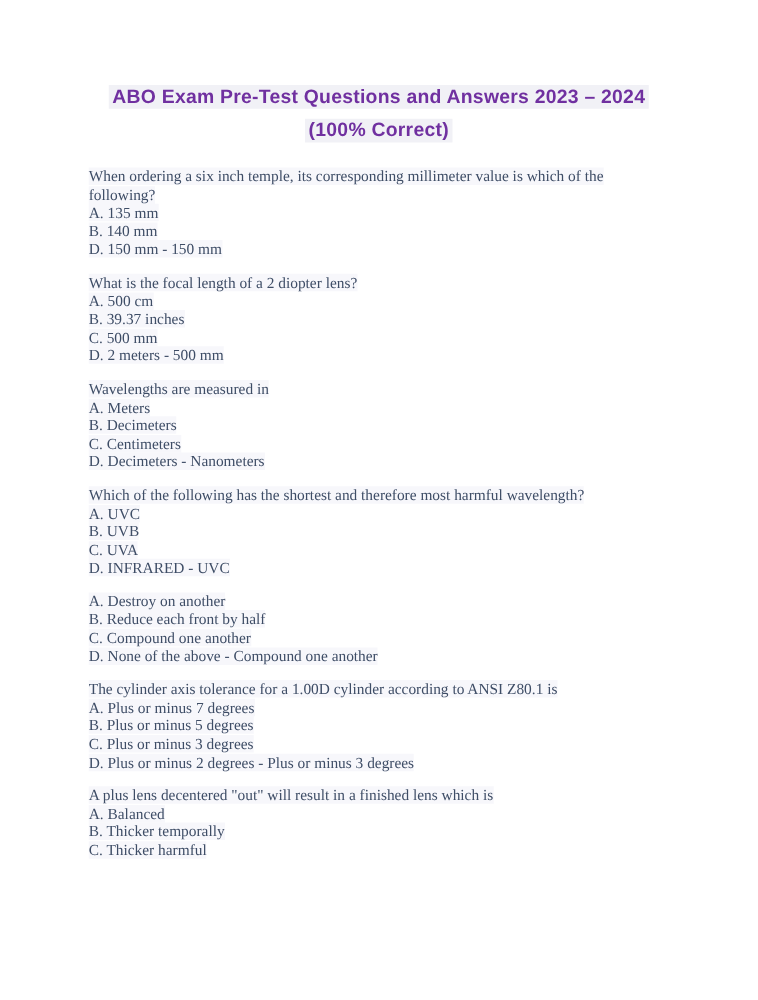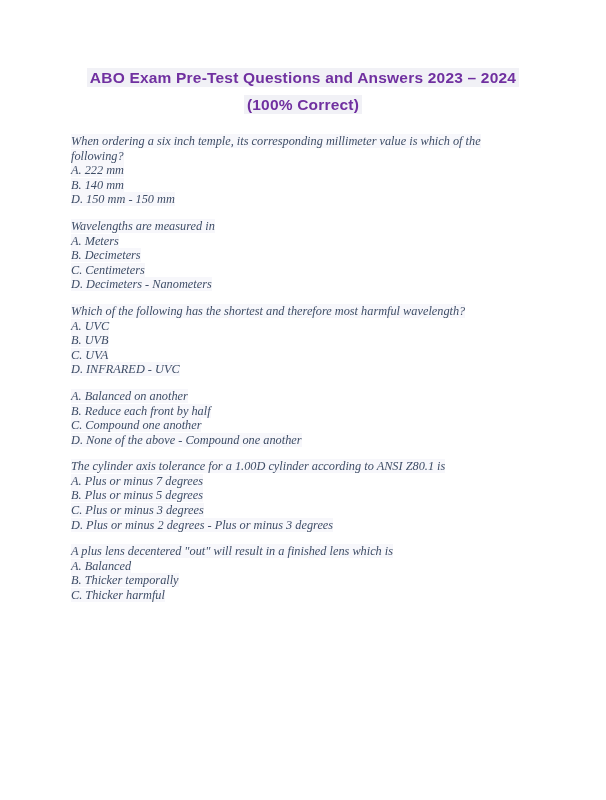--- a/index.html
+++ b/index.html
@@ -30,21 +30,20 @@
     padding: 1px 3px;
   }
   .content {
     margin: 16px 64px 0 71px;
     font-size: 12.3px;
     line-height: 14.6px;
     color: #3E4D66;
   }
   .question {
     margin: 0 0 12px 0;
-    font-style: italic;
   }
   .line {
     white-space: nowrap;
   }
   .line > span {
     background: rgba(240, 241, 247, 0.55);
   }
 </style>
 </head>
 <body>
@@ -53,40 +52,47 @@
 
   <div class="doc-title">
     <div><span class="hl">ABO Exam Pre-Test Questions and Answers 2023 – 2024</span></div>
     <div><span class="hl">(100% Correct)</span></div>
   </div>
 
   <div class="content">
       <div class="question">
         <div class="line"><span>When ordering a six inch temple, its corresponding millimeter value is which of the</span></div>
         <div class="line"><span>following?</span></div>
-        <div class="line"><span>A. 222 mm</span></div>
+        <div class="line"><span>A. 135 mm</span></div>
         <div class="line"><span>B. 140 mm</span></div>
         <div class="line"><span>D. 150 mm - 150 mm</span></div>
+      </div>
+      <div class="question">
+        <div class="line"><span>What is the focal length of a 2 diopter lens?</span></div>
+        <div class="line"><span>A. 500 cm</span></div>
+        <div class="line"><span>B. 39.37 inches</span></div>
+        <div class="line"><span>C. 500 mm</span></div>
+        <div class="line"><span>D. 2 meters - 500 mm</span></div>
       </div>
       <div class="question">
         <div class="line"><span>Wavelengths are measured in</span></div>
         <div class="line"><span>A. Meters</span></div>
         <div class="line"><span>B. Decimeters</span></div>
         <div class="line"><span>C. Centimeters</span></div>
         <div class="line"><span>D. Decimeters - Nanometers</span></div>
       </div>
       <div class="question">
         <div class="line"><span>Which of the following has the shortest and therefore most harmful wavelength?</span></div>
         <div class="line"><span>A. UVC</span></div>
         <div class="line"><span>B. UVB</span></div>
         <div class="line"><span>C. UVA</span></div>
         <div class="line"><span>D. INFRARED - UVC</span></div>
       </div>
       <div class="question">
-        <div class="line"><span>A. Balanced on another</span></div>
+        <div class="line"><span>A. Destroy on another</span></div>
         <div class="line"><span>B. Reduce each front by half</span></div>
         <div class="line"><span>C. Compound one another</span></div>
         <div class="line"><span>D. None of the above - Compound one another</span></div>
       </div>
       <div class="question">
         <div class="line"><span>The cylinder axis tolerance for a 1.00D cylinder according to ANSI Z80.1 is</span></div>
         <div class="line"><span>A. Plus or minus 7 degrees</span></div>
         <div class="line"><span>B. Plus or minus 5 degrees</span></div>
         <div class="line"><span>C. Plus or minus 3 degrees</span></div>
         <div class="line"><span>D. Plus or minus 2 degrees - Plus or minus 3 degrees</span></div>

